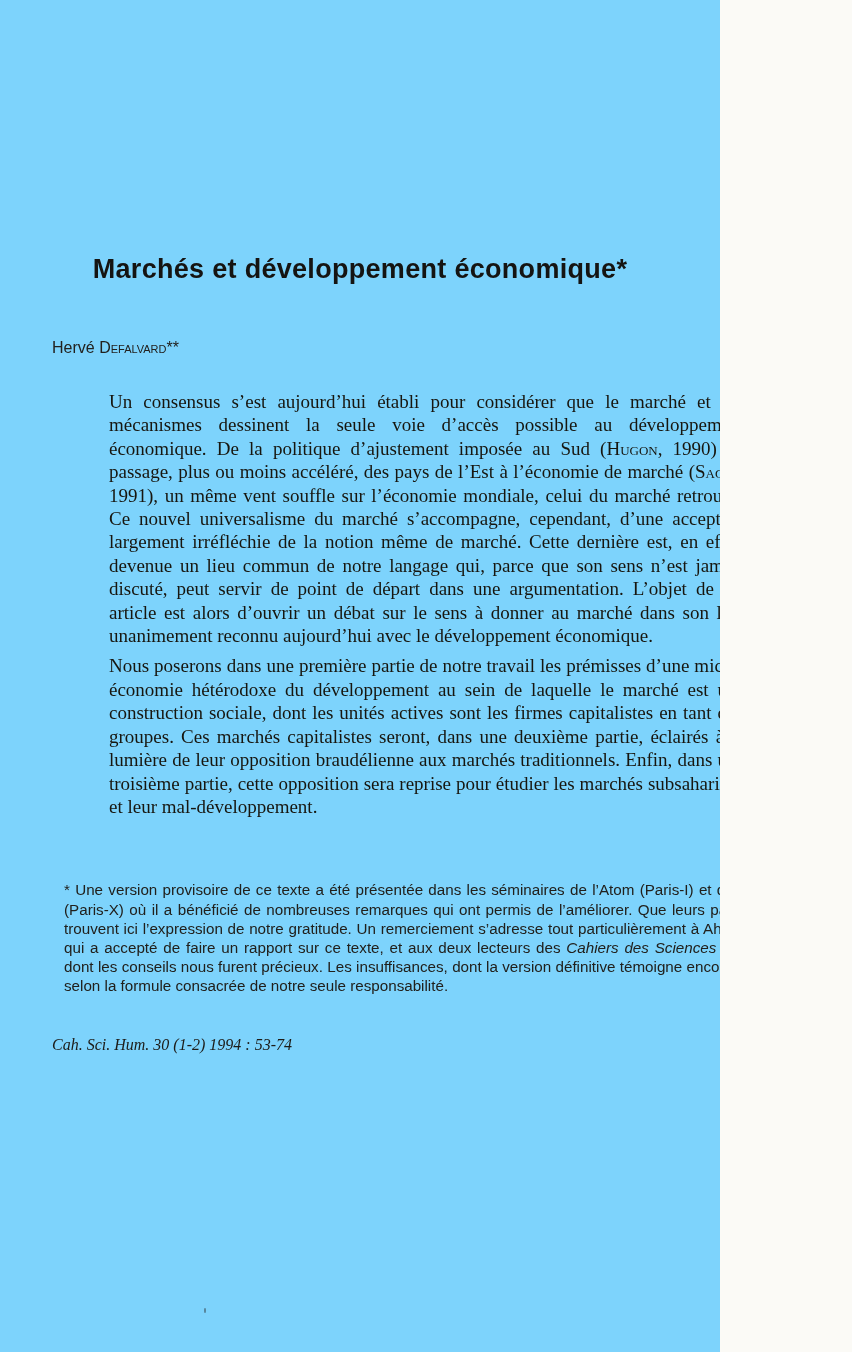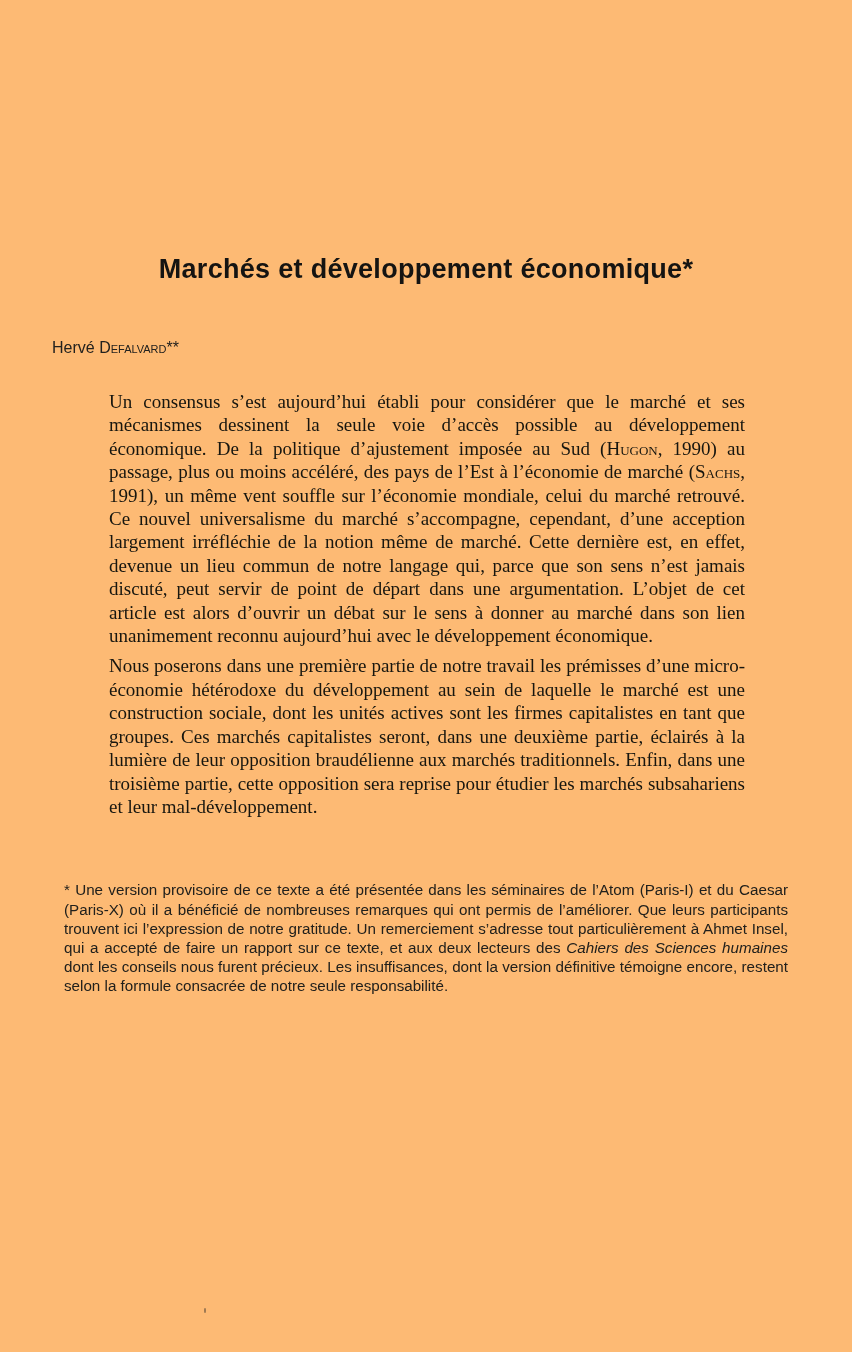--- a/index.html
+++ b/index.html
@@ -2,25 +2,25 @@
 <html><head>
 <meta charset="utf-8">
 <style>
   html, body {
     margin: 0;
     padding: 0;
     background: #fbfaf6;
   }
   .page {
     position: relative;
-    width: 852px;
+    width: 720px;
     height: 1352px;
     box-sizing: border-box;
     padding: 253px 52px 0 52px;
-    background: #fdba74;
+    background: #7dd3fc;
     color: #1b1a17;
     overflow: hidden;
     font-family: "Liberation Serif", serif;
   }
   
   .page::after {
     content: "";
     position: absolute;
     left: 204px;
     top: 1308px;
@@ -116,14 +116,15 @@
     <p class="para"><span>Un consensus s’est aujourd’hui établi pour considérer que le marché et ses mécanismes dessinent la seule voie d’accès possible au développement économique. De la politique d’ajustement imposée au Sud (</span><span class="sc">Hugon</span><span>, 1990) au passage, plus ou moins accéléré, des pays de l’Est à l’économie de marché (</span><span class="sc">Sachs</span><span>, 1991), un même vent souffle sur l’économie mondiale, celui du marché retrouvé. Ce nouvel universalisme du marché s’accompagne, cependant, d’une acception largement irréfléchie de la notion même de marché. Cette dernière est, en effet, devenue un lieu commun de notre langage qui, parce que son sens n’est jamais discuté, peut servir de point de départ dans une argumentation. L’objet de cet article est alors d’ouvrir un débat sur le sens à donner au marché dans son lien unanimement reconnu aujourd’hui avec le développement économique.</span></p>
 
     <p class="para">Nous poserons dans une première partie de notre travail les prémisses d’une micro-économie hétérodoxe du développement au sein de laquelle le marché est une construction sociale, dont les unités actives sont les firmes capitalistes en tant que groupes. Ces marchés capitalistes seront, dans une deuxième partie, éclairés à la lumière de leur opposition braudélienne aux marchés traditionnels. Enfin, dans une troisième partie, cette opposition sera reprise pour étudier les marchés subsahariens et leur mal-développement.</p>
   </div>
 
   <footer class="notes">
     <p class="note"><span>* Une version provisoire de ce texte a été présentée dans les séminaires de l’Atom (Paris-I) et du Caesar (Paris-X) où il a bénéficié de nombreuses remarques qui ont permis de l’améliorer. Que leurs participants trouvent ici l’expression de notre gratitude. Un remerciement s’adresse tout particulièrement à Ahmet Insel, qui a accepté de faire un rapport sur ce texte, et aux deux lecteurs des </span><em>Cahiers des Sciences humaines</em><span> dont les conseils nous furent précieux. Les insuffisances, dont la version définitive témoigne encore, restent selon la formule consacrée de notre seule responsabilité.</span></p>
 
   </footer>
 
+  <div class="journal">Cah. Sci. Hum. 30 (1-2) 1994 : 53-74</div>
 
 </div>
 
 </body></html>

